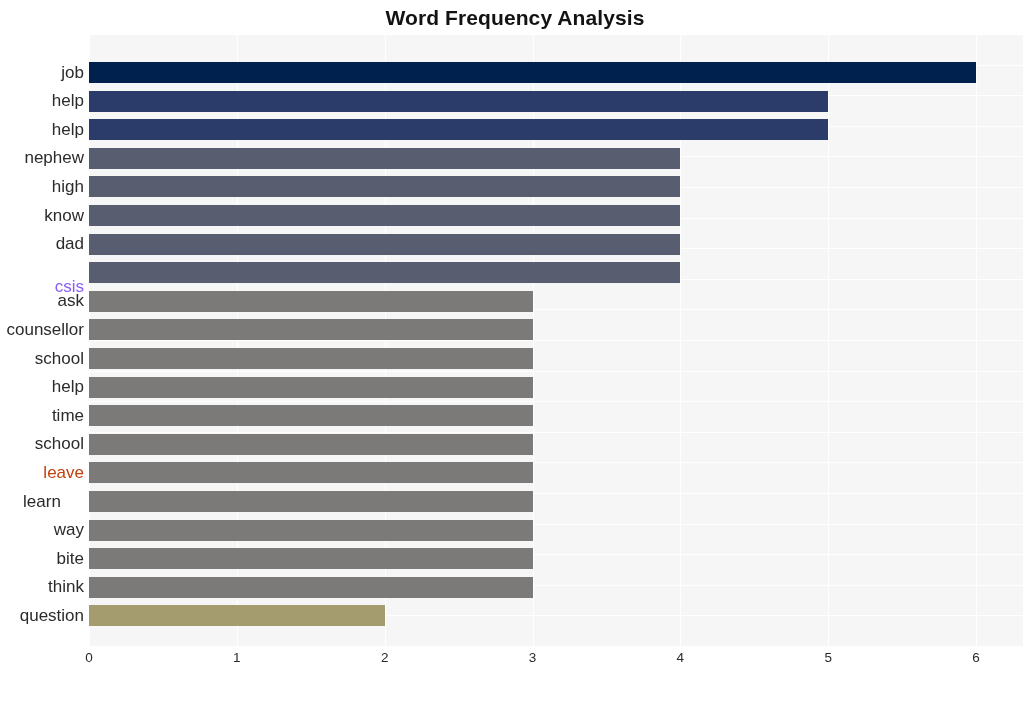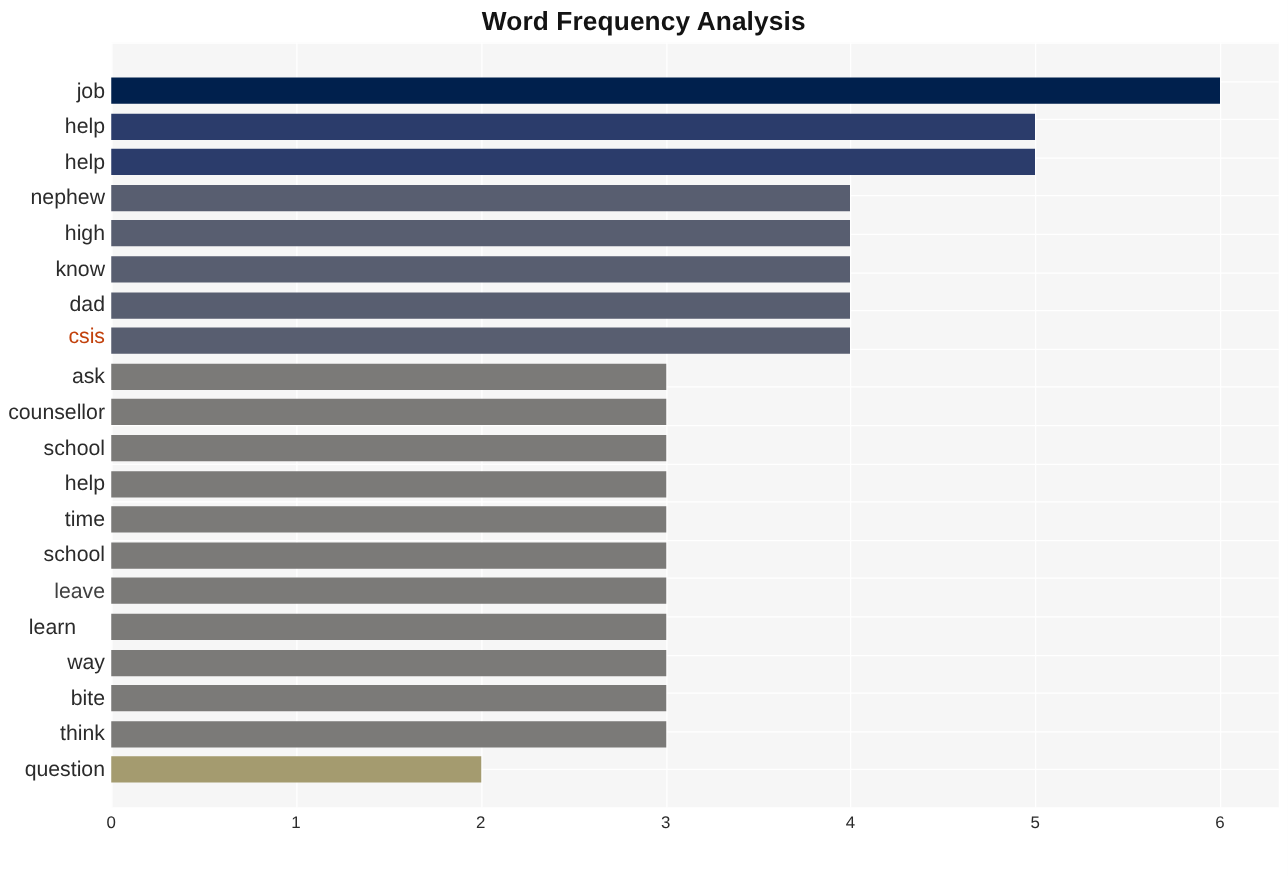--- a/index.html
+++ b/index.html
@@ -186,28 +186,28 @@
   </div>
 
   <div id="y-tick-layer">
       <div class="y-tick-label" style="top: 31.5px; color: rgb(43, 43, 43);">job</div>
       <div class="y-tick-label" style="top: 60.1px; color: rgb(43, 43, 43);">help</div>
       <div class="y-tick-label" style="top: 88.7px; color: rgb(43, 43, 43);">help</div>
       <div class="y-tick-label" style="top: 117.3px; color: rgb(43, 43, 43);">nephew</div>
       <div class="y-tick-label" style="top: 145.9px; color: rgb(43, 43, 43);">high</div>
       <div class="y-tick-label" style="top: 174.5px; color: rgb(43, 43, 43);">know</div>
       <div class="y-tick-label" style="top: 203.1px; color: rgb(43, 43, 43);">dad</div>
-      <div class="y-tick-label" style="top: 228px; color: #c2410c;">csis</div>
+      <div class="y-tick-label" style="top: 246px; color: #8b5cf6;">csis</div>
       <div class="y-tick-label" style="top: 260.3px; color: rgb(43, 43, 43);">ask</div>
       <div class="y-tick-label" style="top: 288.9px; color: rgb(43, 43, 43);">counsellor</div>
       <div class="y-tick-label" style="top: 317.5px; color: rgb(43, 43, 43);">school</div>
       <div class="y-tick-label" style="top: 346.1px; color: rgb(43, 43, 43);">help</div>
       <div class="y-tick-label" style="top: 374.7px; color: rgb(43, 43, 43);">time</div>
       <div class="y-tick-label" style="top: 403.3px; color: rgb(43, 43, 43);">school</div>
-      <div class="y-tick-label" style="top: 431.9px; color: #404040;">leave</div>
+      <div class="y-tick-label" style="top: 431.9px; color: #c2410c;">leave</div>
       <div class="y-tick-label" style="top: 460.5px; color: rgb(43, 43, 43); text-align: center;">learn</div>
       <div class="y-tick-label" style="top: 489.1px; color: rgb(43, 43, 43); margin-left: 24px;">way</div>
       <div class="y-tick-label" style="top: 517.7px; color: rgb(43, 43, 43);">bite</div>
       <div class="y-tick-label" style="top: 546.3px; color: rgb(43, 43, 43); margin-left: 40px;">think</div>
       <div class="y-tick-label" style="top: 574.9px; color: rgb(43, 43, 43);">question</div>
     </div>
 
   <div id="x-tick-layer">
       <div class="x-tick-label" style="left: 0px; color: rgb(43, 43, 43);">0</div>
       <div class="x-tick-label" style="left: 147.833px; color: rgb(43, 43, 43);">1</div>

